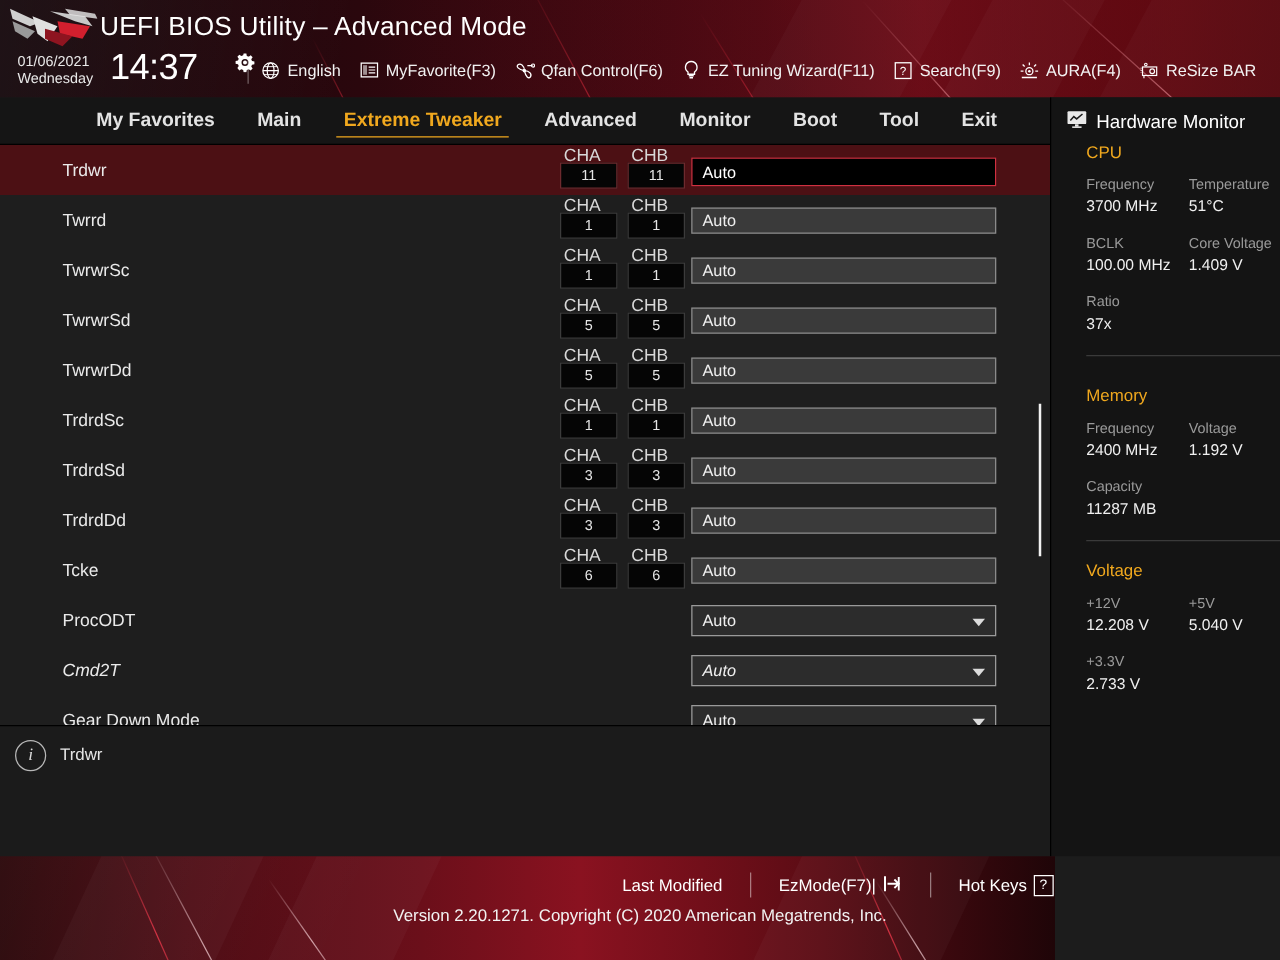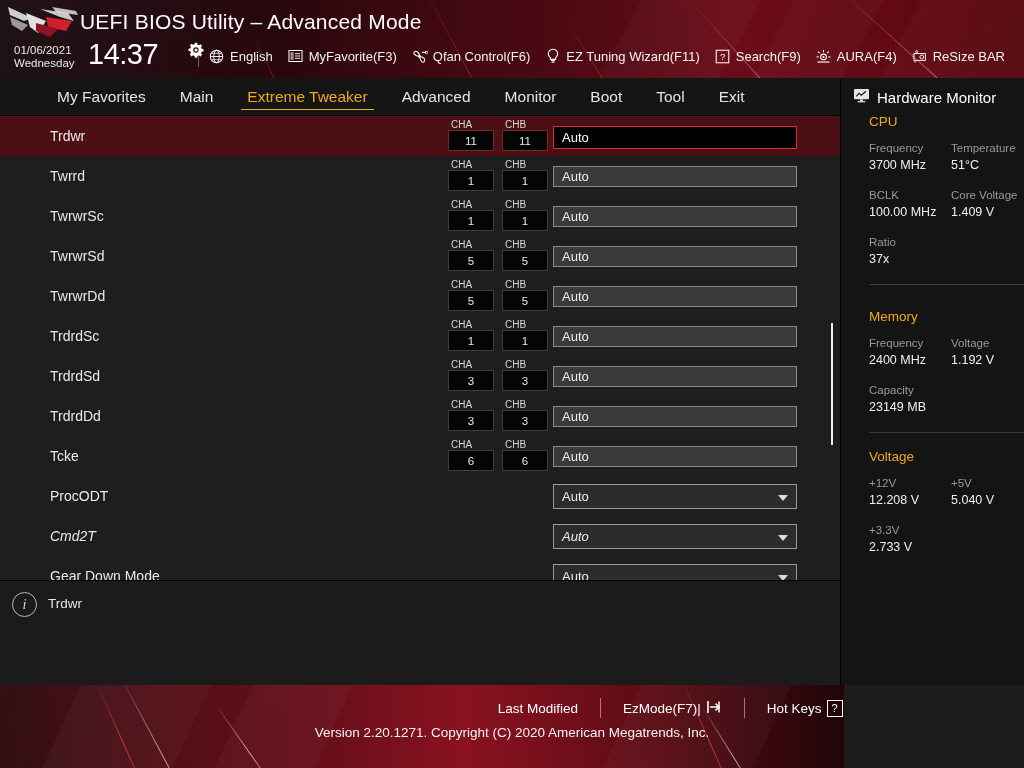--- a/index.html
+++ b/index.html
@@ -41,21 +41,21 @@
 
   .hdr-items { position:absolute; left:208px; top:44px; height:24px; display:flex; align-items:center; gap:0px; white-space:nowrap; }
   .hdr-item { display:flex; align-items:center; gap:5px; font-size:13px; color:#f2f2f2; cursor:pointer; margin-right:14px; }
   .hdr-item .ic { display:flex; align-items:center; justify-content:center; width:17px; height:17px; flex:0 0 auto; }
 
   
   .navbar {
     position:absolute; left:0; top:78px; width:1024px; height:38px;
     background:#151515; border-bottom:1px solid #000;
   }
-  .navtabs { display:flex; align-items:flex-end; height:38px; padding-left:40px; gap:0; }
+  .navtabs { display:flex; align-items:flex-end; height:38px; padding-left:60px; gap:0;font-weight:bold; }
   .navtab {
     font-size:15.5px; color:#e3e3e3; padding:0 17px; height:38px;
     display:flex; align-items:center; cursor:pointer; position:relative;
   }
   .navtab.active { color:#f0a81e; }
   .navtab.active::after {
     content:""; position:absolute; left:11px; right:11px; bottom:6px; height:1.5px; background:#f0a81e;
   }
 
   
@@ -67,21 +67,21 @@
     position:absolute; left:0; width:840px; height:40px;
     display:flex; align-items:center;
   }
   .row.selected { background:#4c1014; }
   .row-label {
     position:absolute; left:50px; top:0; height:40px; display:flex; align-items:center;
     font-size:14px; color:#eaeaea; white-space:nowrap;
   }
   .ch-group { position:absolute; left:448px; top:0; height:40px; display:flex; gap:8px; align-items:flex-start; padding-top:3px; }
   .ch-cell { width:46px; }
-  .ch-cap { font-size:10px; color:#d8d8d8; text-align:left; padding-left:3px; line-height:11px; }
+  .ch-cap { font-size:14px; color:#d8d8d8; text-align:left; padding-left:3px; line-height:11px; }
   .ch-val {
     height:21px; background:#050505; border:1px solid #3b3b3b;
     font-size:11.5px; color:#e6e6e6; display:flex; align-items:center; justify-content:center;
   }
   .row.selected .ch-val { border-color:#6d2a2e; }
   .val-field {
     position:absolute; left:553px; top:10px; width:244px; height:21px;
     background:#3a3a3a; border:1px solid #8a8a8a;
     font-size:13px; color:#efefef; display:flex; align-items:center; padding-left:8px;
     cursor:pointer;
@@ -552,21 +552,21 @@
             <div class="hw-v">2400 MHz</div>
           </div>
           <div class="hw-col">
             <div class="hw-k">Voltage</div>
             <div class="hw-v">1.192 V</div>
           </div>
         </div>
         <div class="hw-grid" style="margin-bottom: 13px;">
           <div class="hw-col">
             <div class="hw-k">Capacity</div>
-            <div class="hw-v">23149 MB</div>
+            <div class="hw-v">11287 MB</div>
           </div>
         </div>
         <div class="hw-div" style="margin: 16px 14px 16px 12px;"></div>
         <div class="hw-sec-name" style="margin-bottom: 11px;">Voltage</div>
         <div class="hw-grid" style="margin-bottom: 13px;">
           <div class="hw-col">
             <div class="hw-k">+12V</div>
             <div class="hw-v">12.208 V</div>
           </div>
           <div class="hw-col">

